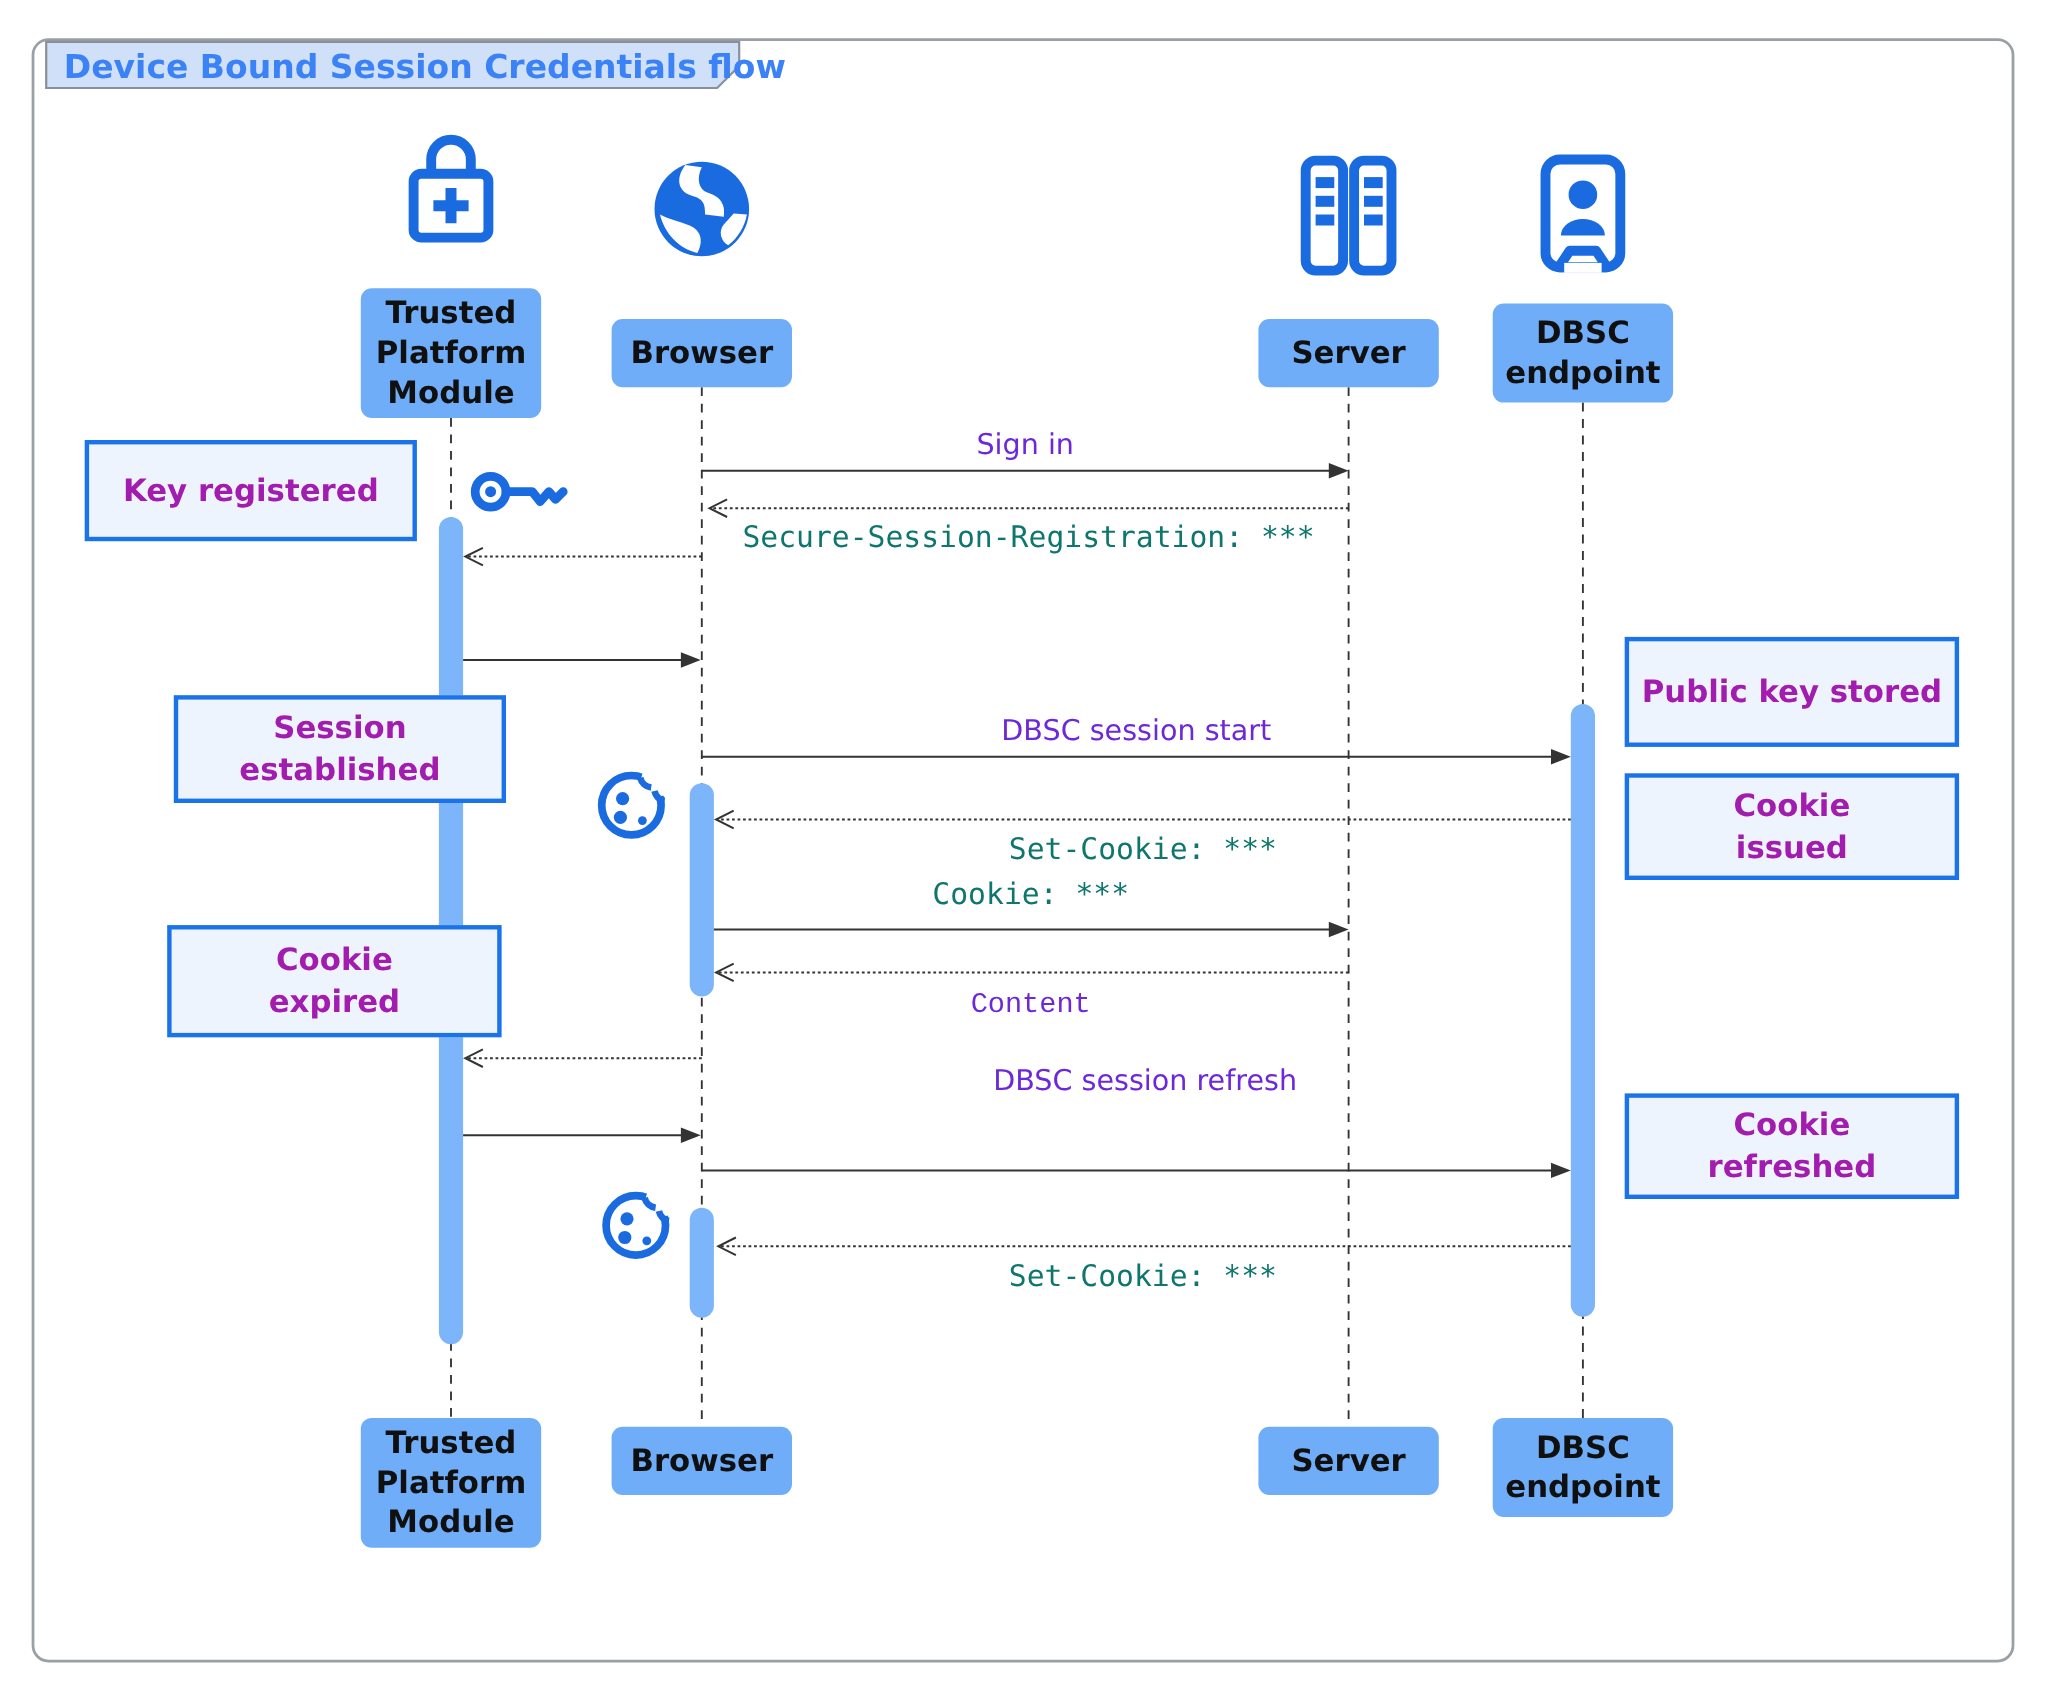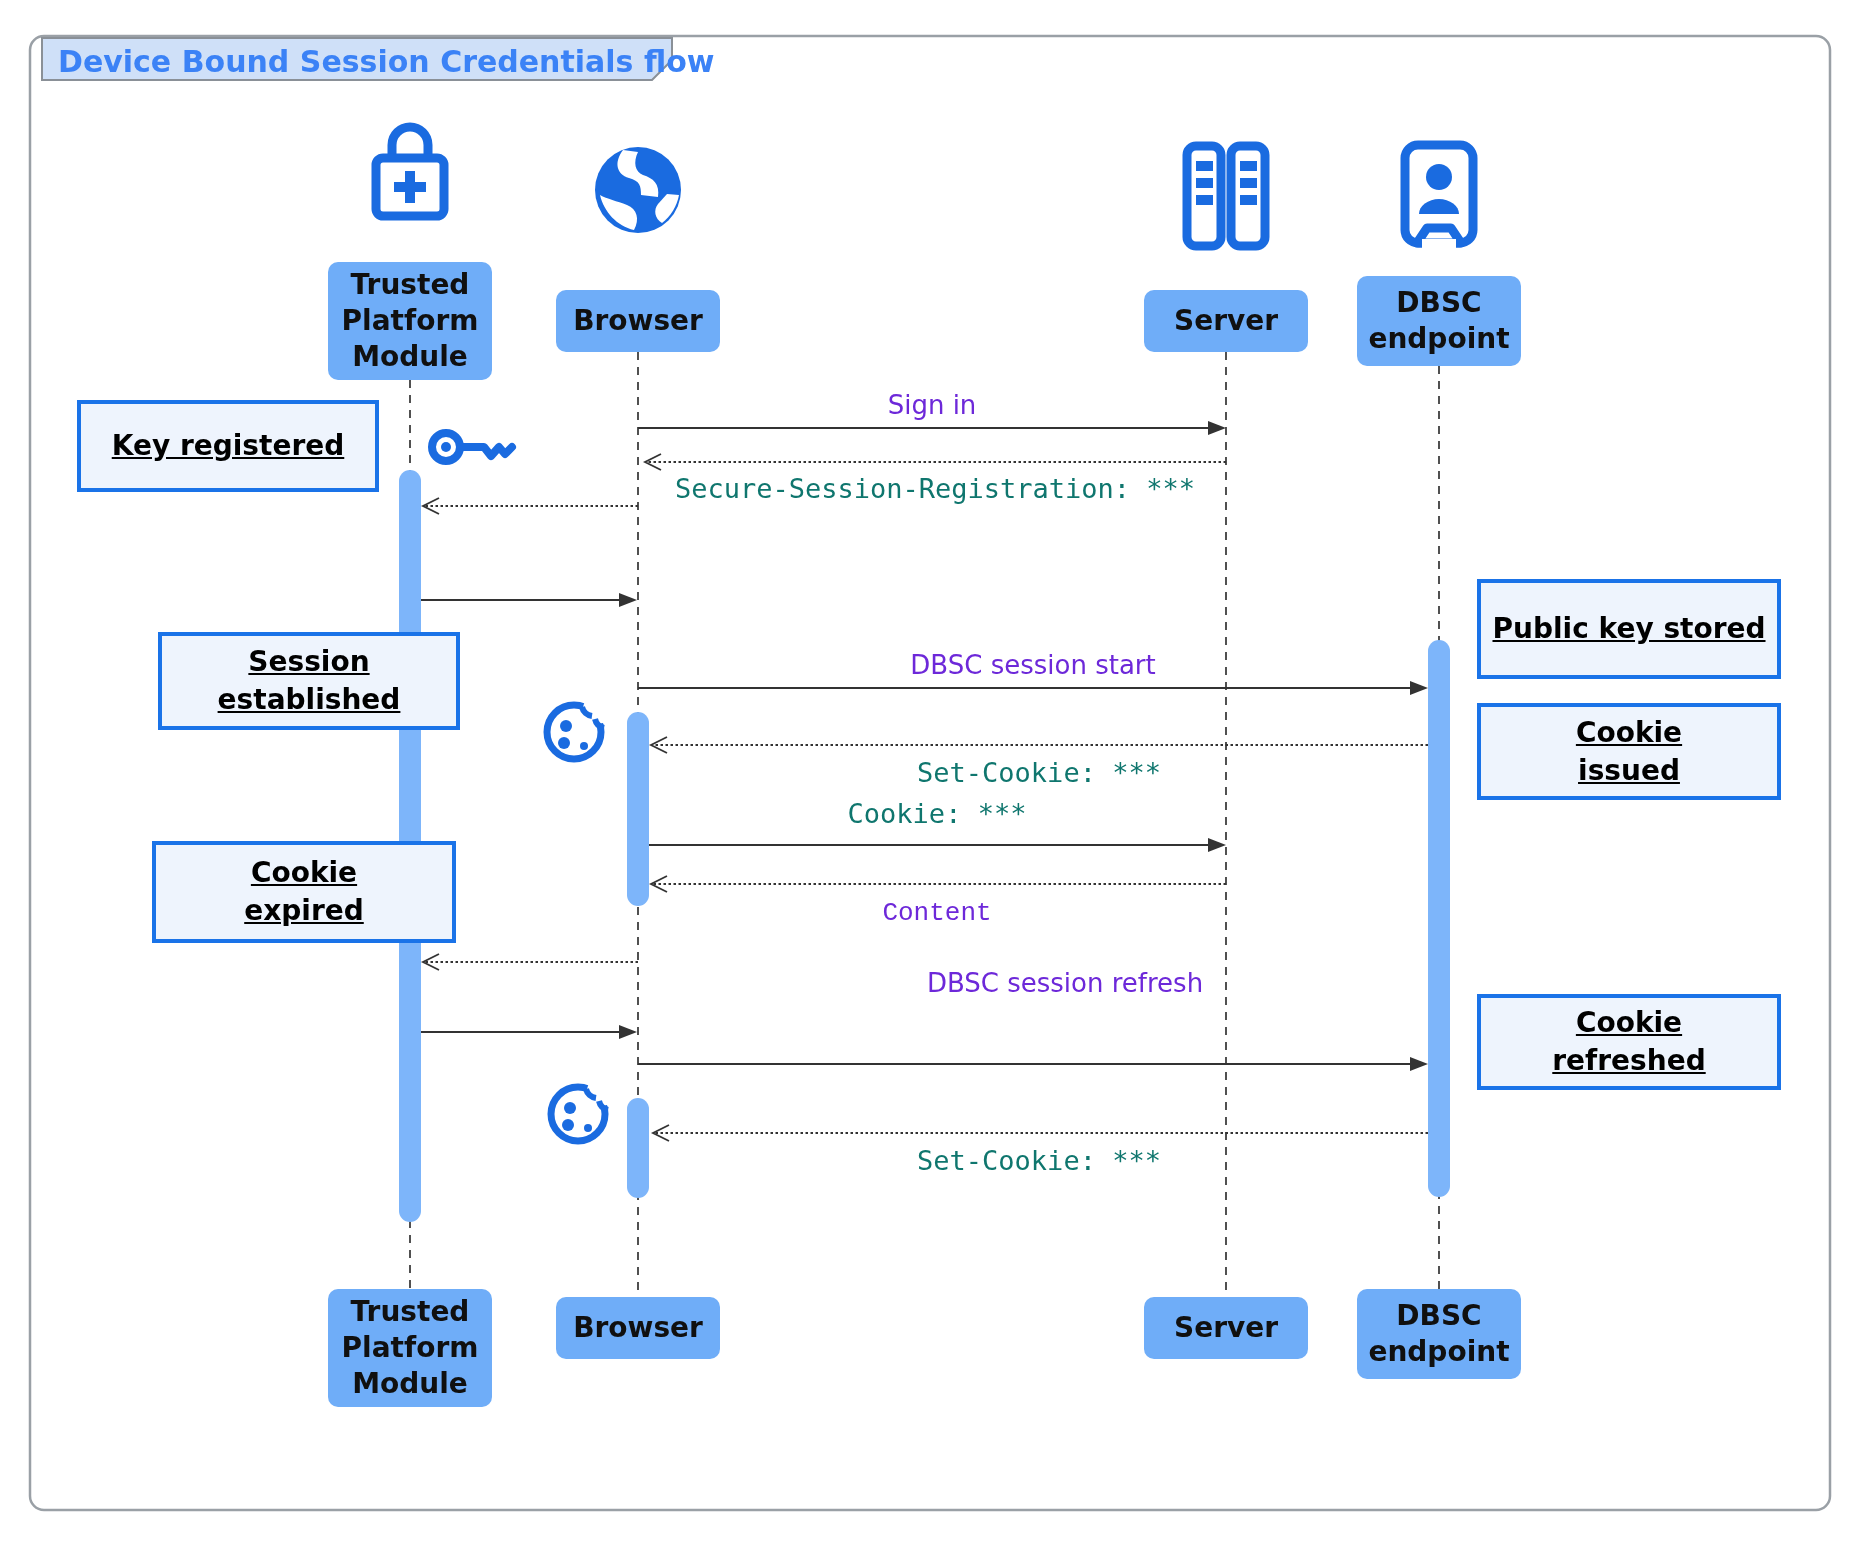--- a/index.html
+++ b/index.html
@@ -5,22 +5,22 @@
   html,body{margin:0;padding:0;background:#fff;}
   .canvas{position:relative;width:1859px;height:1546px;background:#fff;
           font-family:"DejaVu Sans","Liberation Sans",sans-serif;overflow:hidden;}
   svg.layer{position:absolute;left:0;top:0;}
   .actor{position:absolute;background:#6fadf8;border-radius:10px;display:flex;
          align-items:center;justify-content:center;text-align:center;font-weight:700;
          font-size:28px;color:#101010;line-height:1.28;white-space:pre-line;
          box-sizing:border-box;padding:4px 6px;}
   .note{position:absolute;background:#eef4fd;border:4px solid #1a73e8;display:flex;
         align-items:center;justify-content:center;text-align:center;font-weight:700;
-        font-size:28px;color:#000000;line-height:1.35;white-space:pre-line;
-        box-sizing:border-box;text-decoration:underline;}
+        font-size:28px;color:#a21caf;line-height:1.35;white-space:pre-line;
+        box-sizing:border-box;}
   .mlabel{position:absolute;transform:translateX(-50%);white-space:nowrap;
           font-size:26px;color:#6d28d9;}
   .mono{position:absolute;transform:translateX(-50%);white-space:nowrap;
         font-family:"DejaVu Sans Mono","Liberation Mono",monospace;
         font-size:27px;color:#0f766e;}
   .title-text{position:absolute;left:58px;top:44px;font-weight:700;font-size:30px;
               color:#3b82f6;}
 </style>
 </head>
 <body>
@@ -167,16 +167,16 @@
 expired</div>
   <div class="note" style="left:1477px;top:994px;width:304px;height:96px;">Cookie
 refreshed</div>
 
   <div class="mlabel" style="left:932px;top:390px;">Sign in</div>
   <div class="mono" style="left:935px;top:473px;">Secure-Session-Registration: ***</div>
   <div class="mlabel" style="left:1033px;top:650px;">DBSC session start</div>
   <div class="mono" style="left:1039px;top:757px;">Set-Cookie: ***</div>
   <div class="mono" style="left:937px;top:798px;">Cookie: ***</div>
   <div class="mlabel" style="left:937px;top:898px;font-family:Liberation Mono, monospace;">Content</div>
-  <div class="mlabel" style="left:1065px;top:968px;">DBSC session refresh</div>
+  <div class="mlabel" style="left:1041px;top:968px;">DBSC session refresh</div>
   <div class="mono" style="left:1039px;top:1145px;">Set-Cookie: ***</div>
 
 </div>
 
 </body></html>

